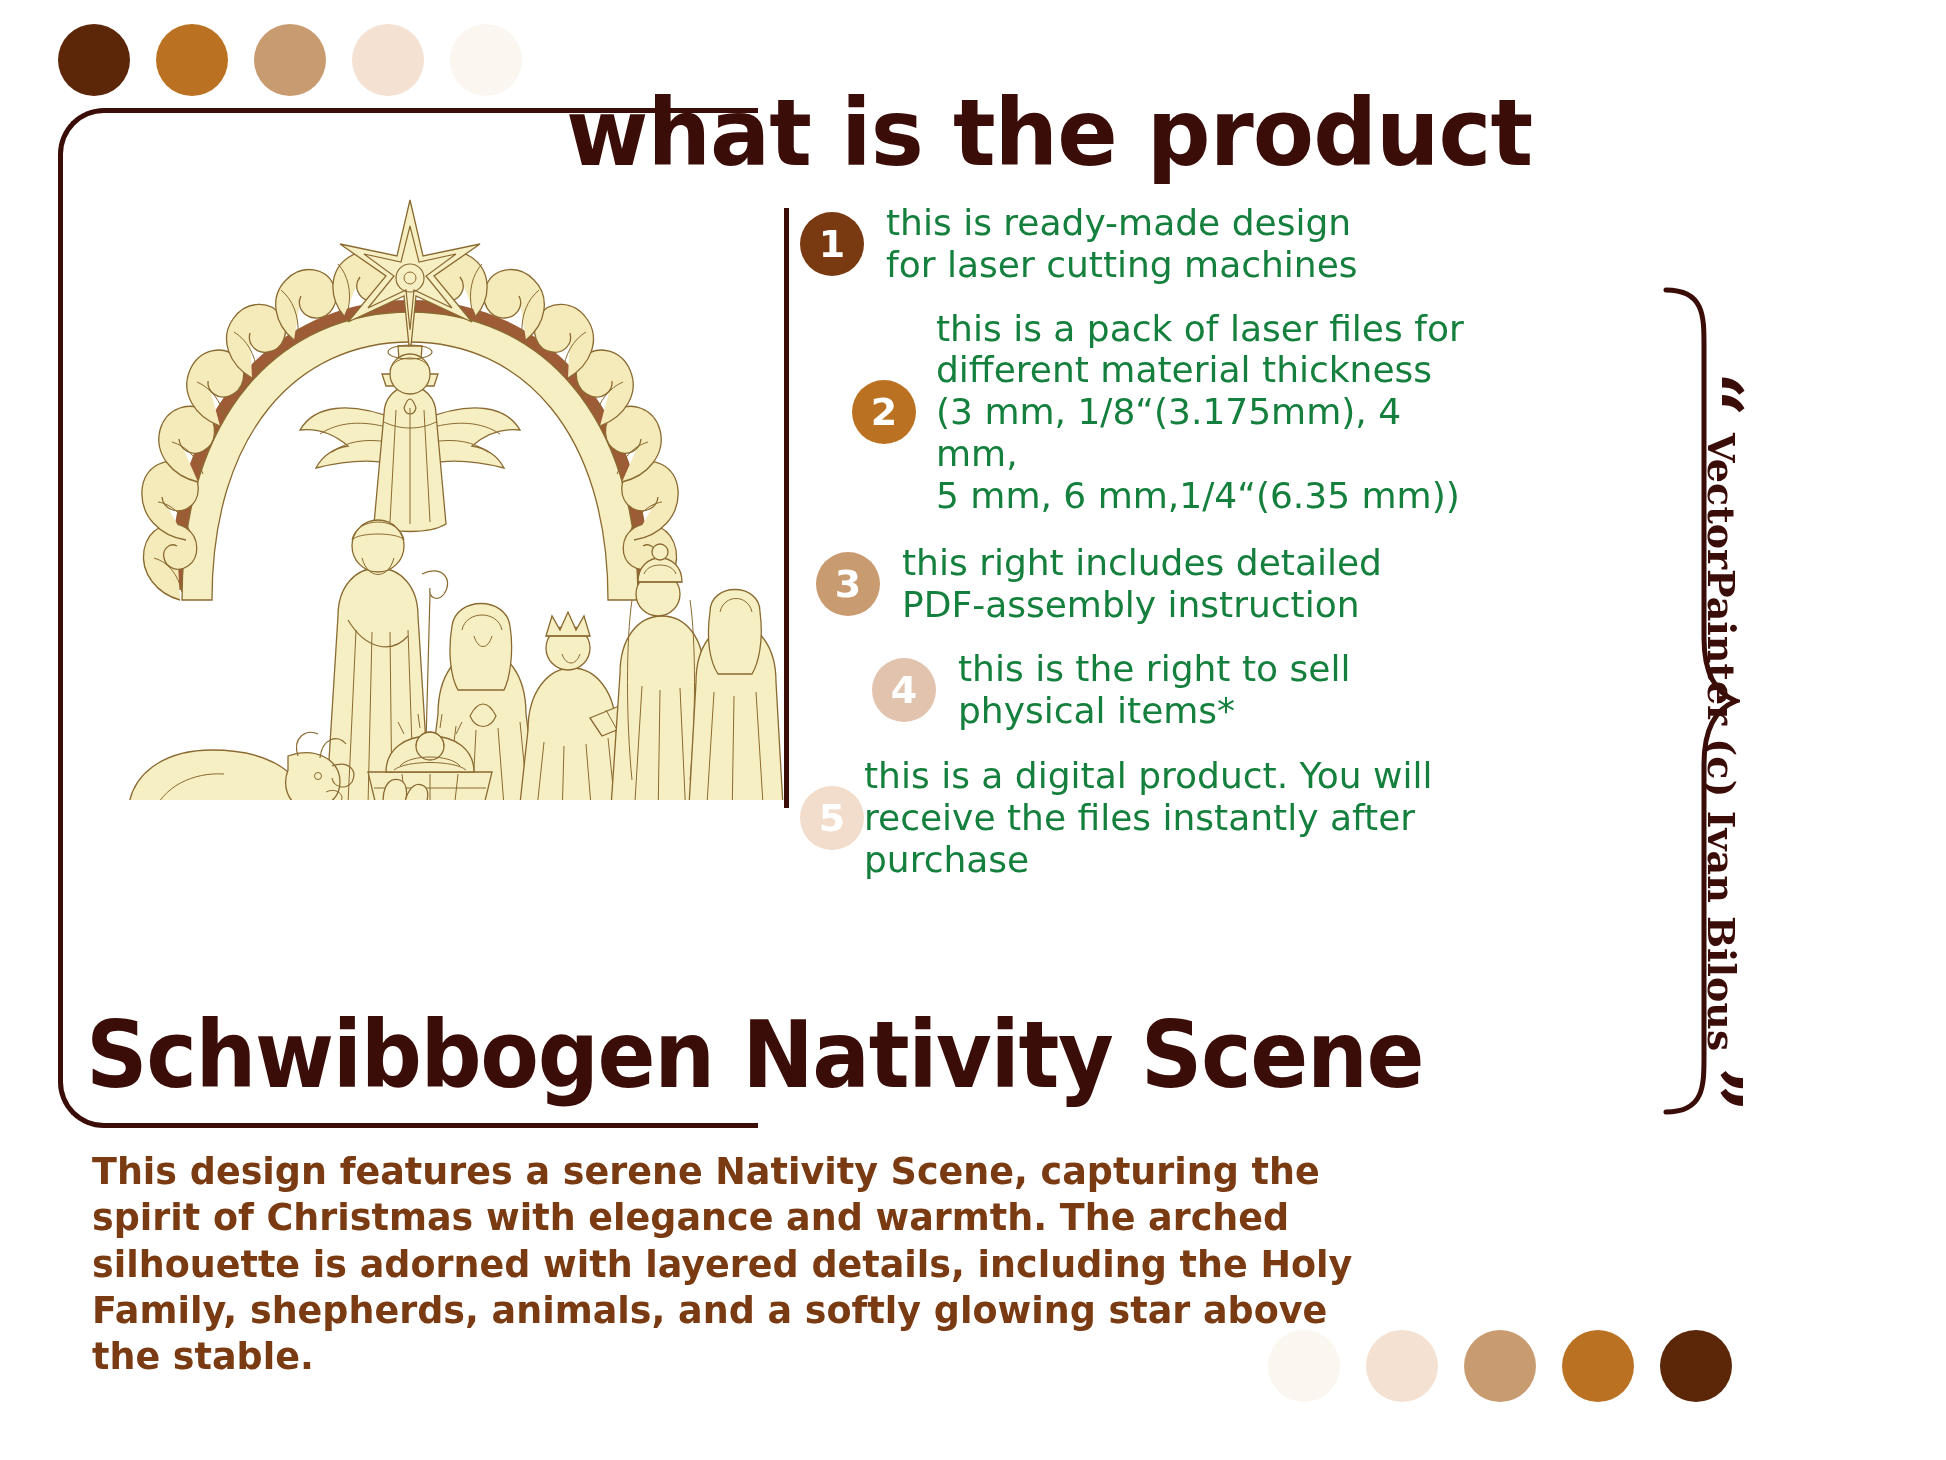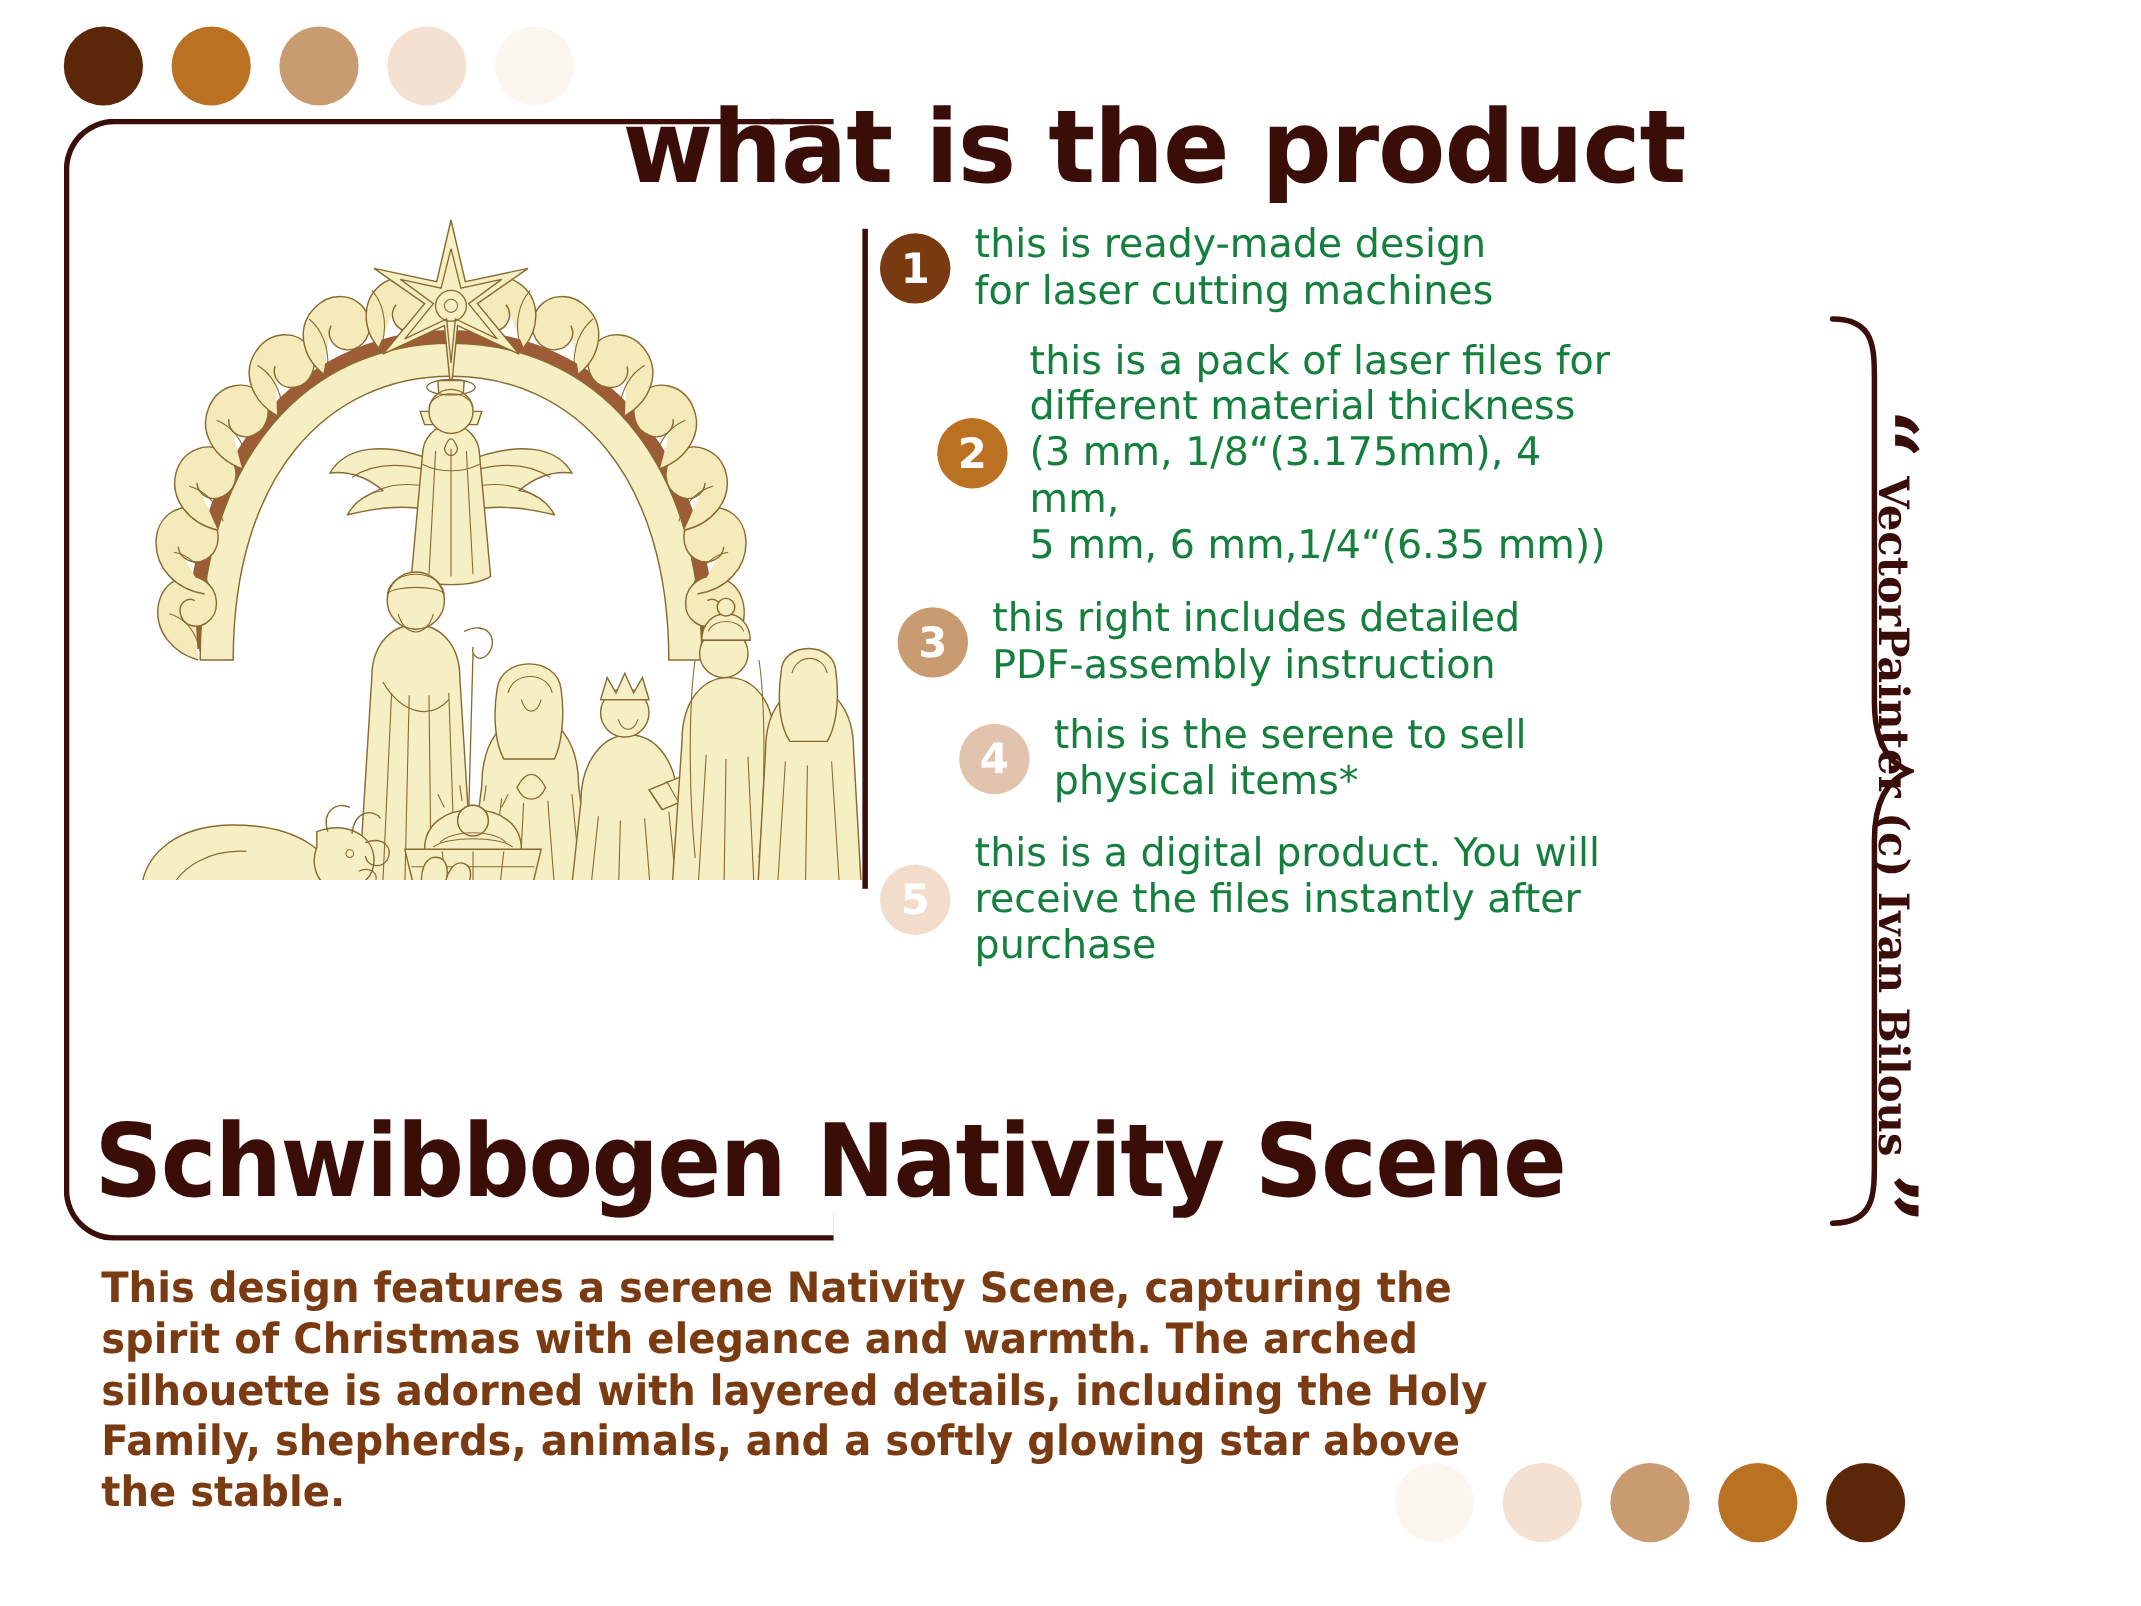--- a/index.html
+++ b/index.html
@@ -132,21 +132,21 @@
   #item-2 { margin-left: 52px;  margin-top: 22px; }
   #item-2 .item-text { margin-left: 20px; }
 
   #item-3 { margin-left: 16px;  margin-top: 26px; }
   #item-3 .item-text { margin-left: 22px; }
 
   #item-4 { margin-left: 72px;  margin-top: 22px; }
   #item-4 .item-text { margin-left: 22px; }
 
   #item-5 { margin-left: 0px;   margin-top: 24px; }
-  #item-5 .item-text { margin-left: 22px; }
+  #item-5 .item-text { }
 
   
   #brace {
     position: absolute;
     left: 1660px;
     top: 286px;
     width: 80px;
     height: 830px;
   }
   #brace svg { width: 100%; height: 100%; }
@@ -535,21 +535,21 @@
     </div>
 
     <div class="list-item" id="item-3">
       <div class="badge" style="background: rgb(201, 155, 112);">3</div>
       <div class="item-text">this right includes detailed
 PDF-assembly instruction</div>
     </div>
 
     <div class="list-item" id="item-4">
       <div class="badge" style="background: rgb(226, 195, 174);">4</div>
-      <div class="item-text">this is the serene to sell
+      <div class="item-text">this is the right to sell
 physical items*</div>
     </div>
 
     <div class="list-item" id="item-5">
       <div class="badge" style="background: rgb(242, 221, 204);">5</div>
       <div class="item-text">this is a digital product. You will
 receive the files instantly after
 purchase</div>
     </div>
 

